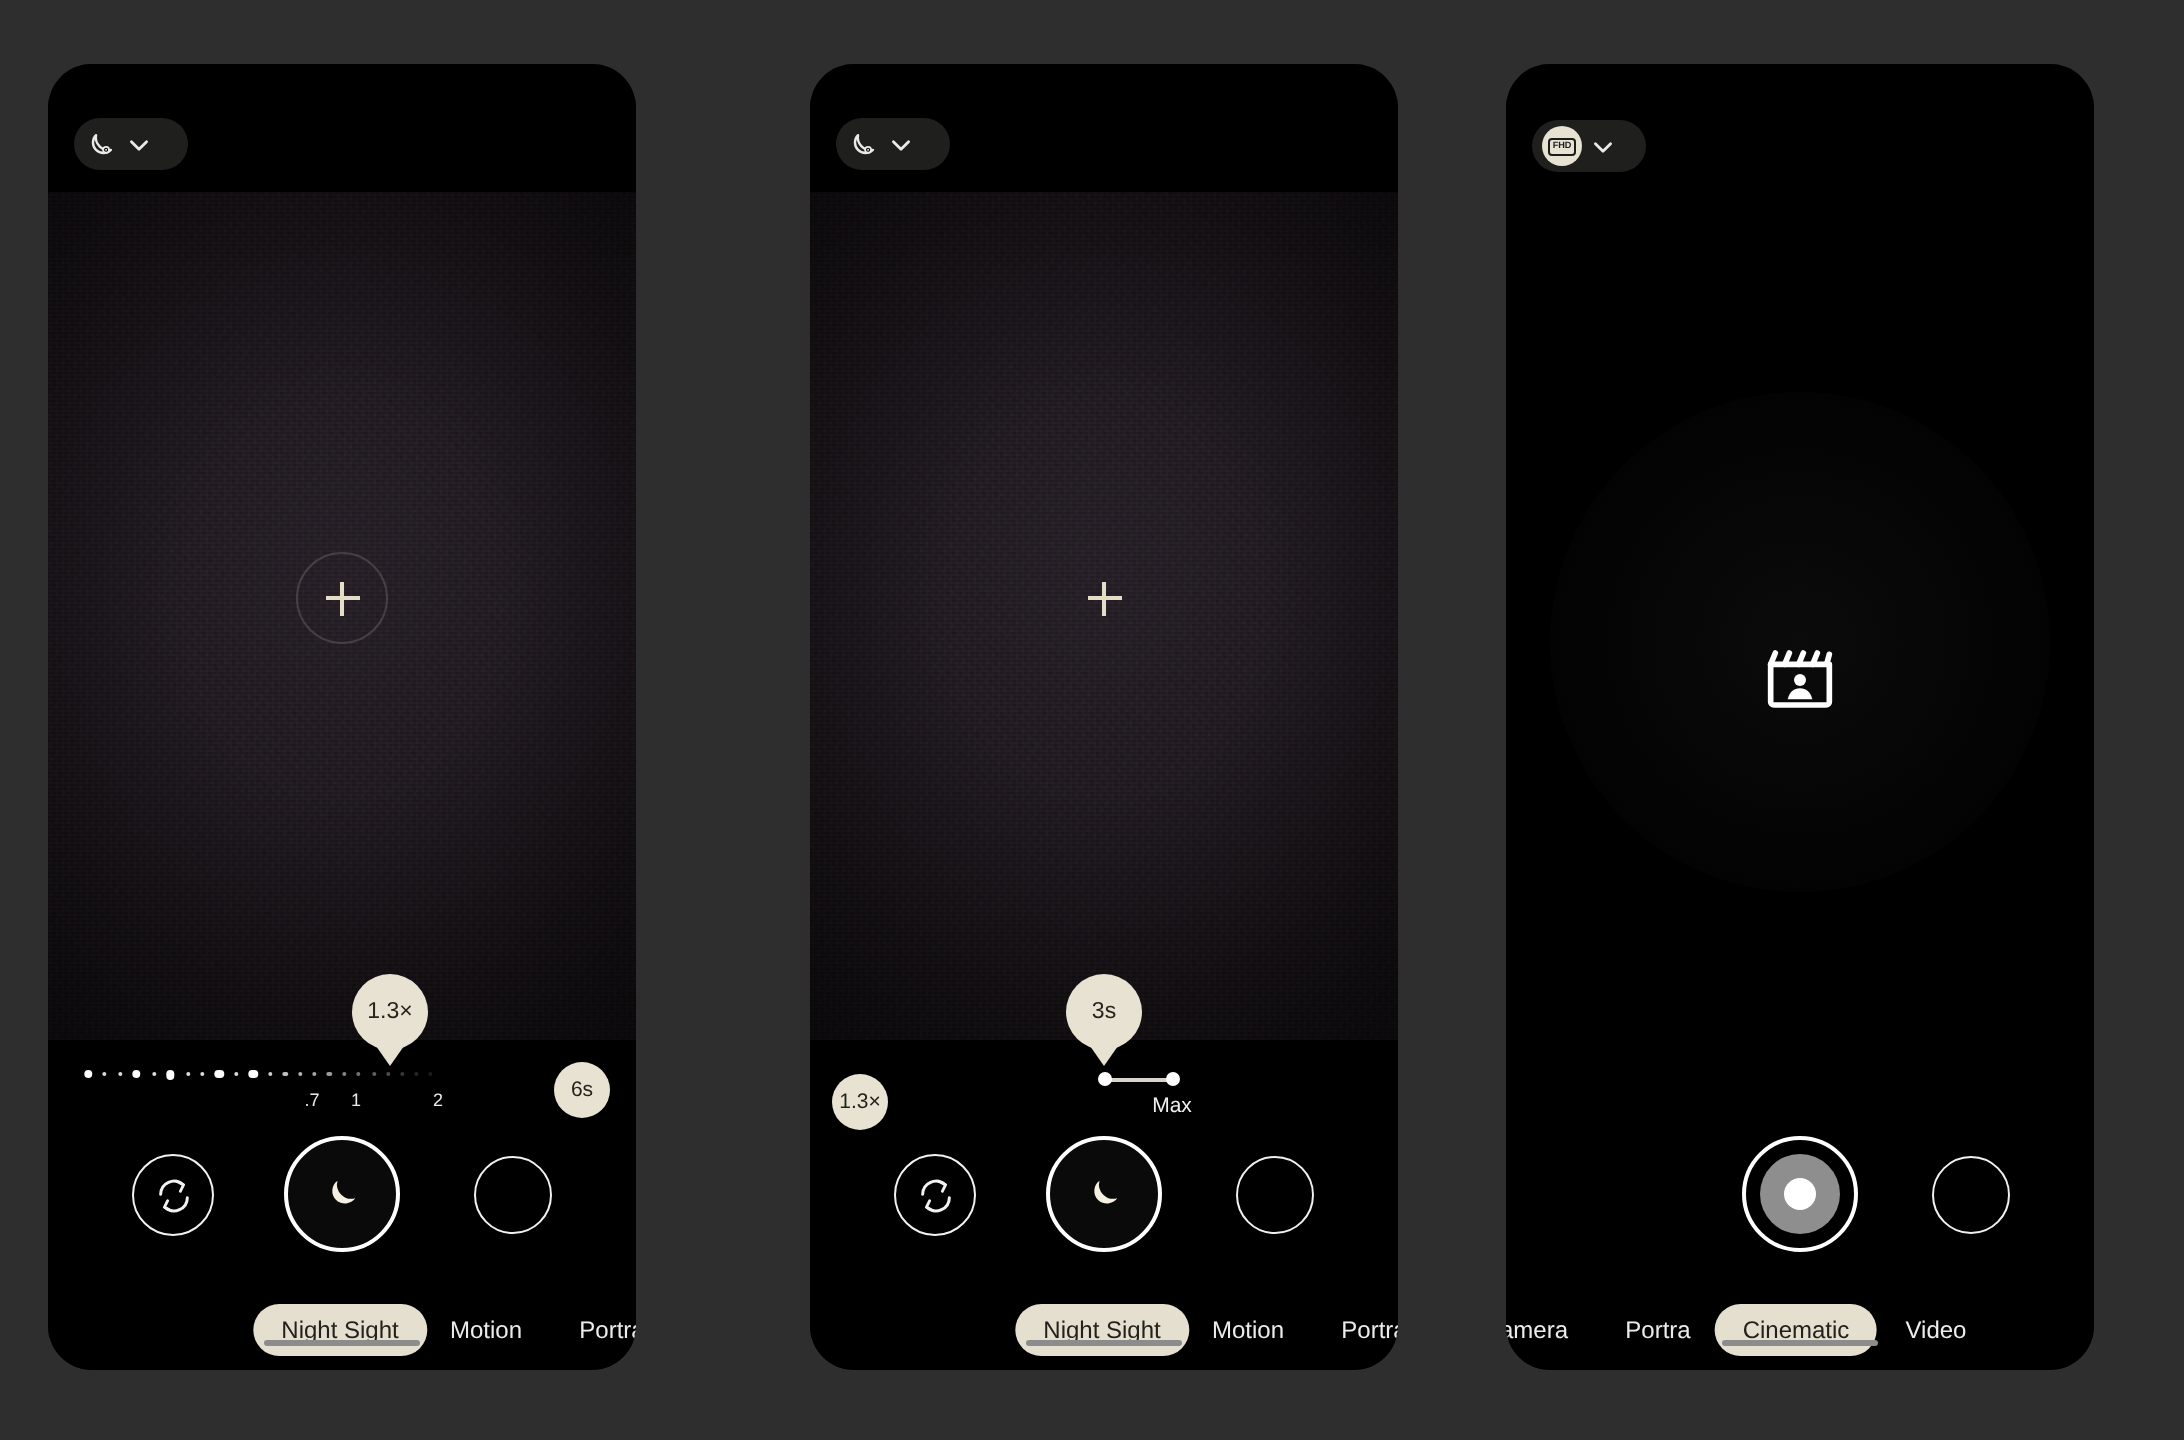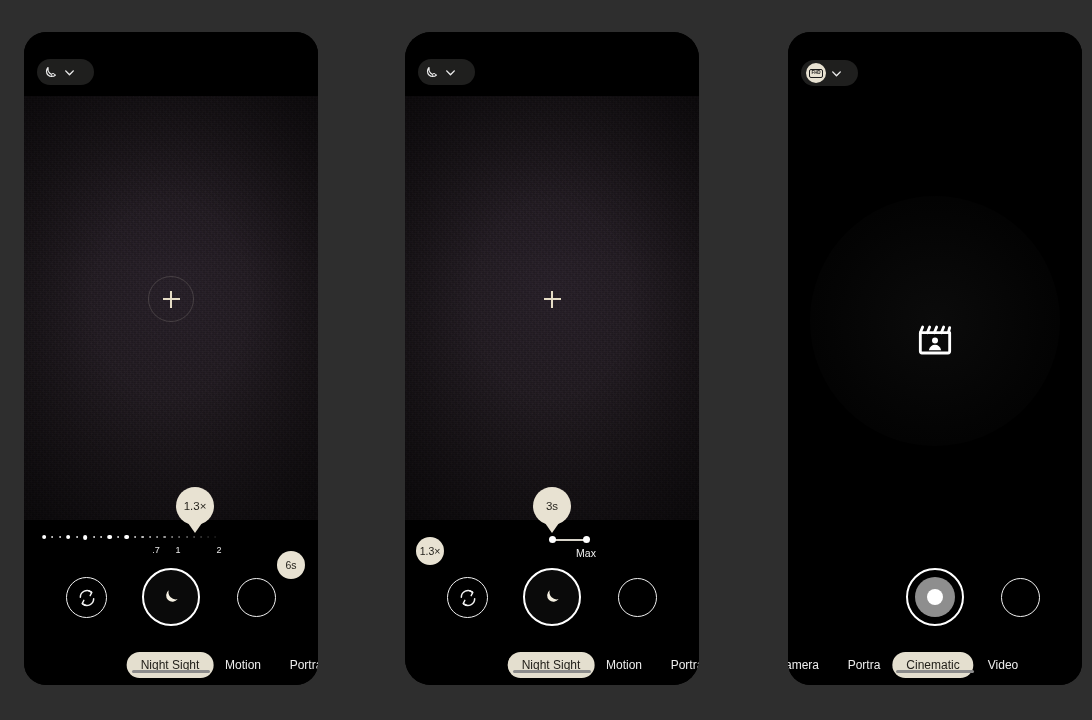--- a/index.html
+++ b/index.html
@@ -19,22 +19,22 @@
   .phone {
     position: absolute;
     top: 32px;
     width: 294px;
     height: 653px;
     background: #000;
     border-radius: 22px;
     overflow: hidden;
   }
   #phone1 { left: 24px; }
-  #phone2 { left: 405px; border-radius: 26px; }
-  #phone3 { left: 788px; }
+  #phone2 { left: 405px; }
+  #phone3 { left: 753px; }
 
   
   .topbar {
     position: absolute; top: 0; left: 0; right: 0;
     height: 64px;
     background: #000;
     z-index: 6;
   }
   .chip {
     position: absolute;
@@ -373,21 +373,21 @@
             <span class="tick" style="width: 2px; height: 2px; opacity: 0.3; margin: 0px 2.6px;"></span>
             <span class="tick" style="width: 2px; height: 2px; opacity: 0.22; margin: 0px 2.6px;"></span>
             <span class="tick" style="width: 2px; height: 2px; opacity: 0.15; margin: 0px 2.6px;"></span>
             <span class="tick" style="width: 1.8px; height: 1.8px; opacity: 0.1; margin: 0px 2.6px;"></span>
           </div>
         <div class="tlabels">
           <span class="tlabel" style="left:132px;">.7</span>
           <span class="tlabel" style="left:154px;">1</span>
           <span class="tlabel" style="left:195px;">2</span>
         </div>
-        <div class="badge-round" style="right:13px; top:21px;">6s</div>
+        <div class="badge-round" style="right:13px; top:1px;">6s</div>
       </div>
 
       <div class="shutterrow">
         <div class="flipbtn">
           <svg width="20" height="20" viewBox="0 0 24 24" fill="none">
             <path d="M4 11a8 8 0 0 1 13.2-6" stroke="#f2f2f2" stroke-width="1.8" stroke-linecap="round"></path>
             <path d="M20 13a8 8 0 0 1-13.2 6" stroke="#f2f2f2" stroke-width="1.8" stroke-linecap="round"></path>
             <path d="M13.6 3.2L17.8 5.2 15.8 9.2" stroke="#f2f2f2" stroke-width="1.7" stroke-linecap="round" stroke-linejoin="round"></path>
             <path d="M10.4 20.8L6.2 18.8 8.2 14.8" stroke="#f2f2f2" stroke-width="1.7" stroke-linecap="round" stroke-linejoin="round"></path>
           </svg>

